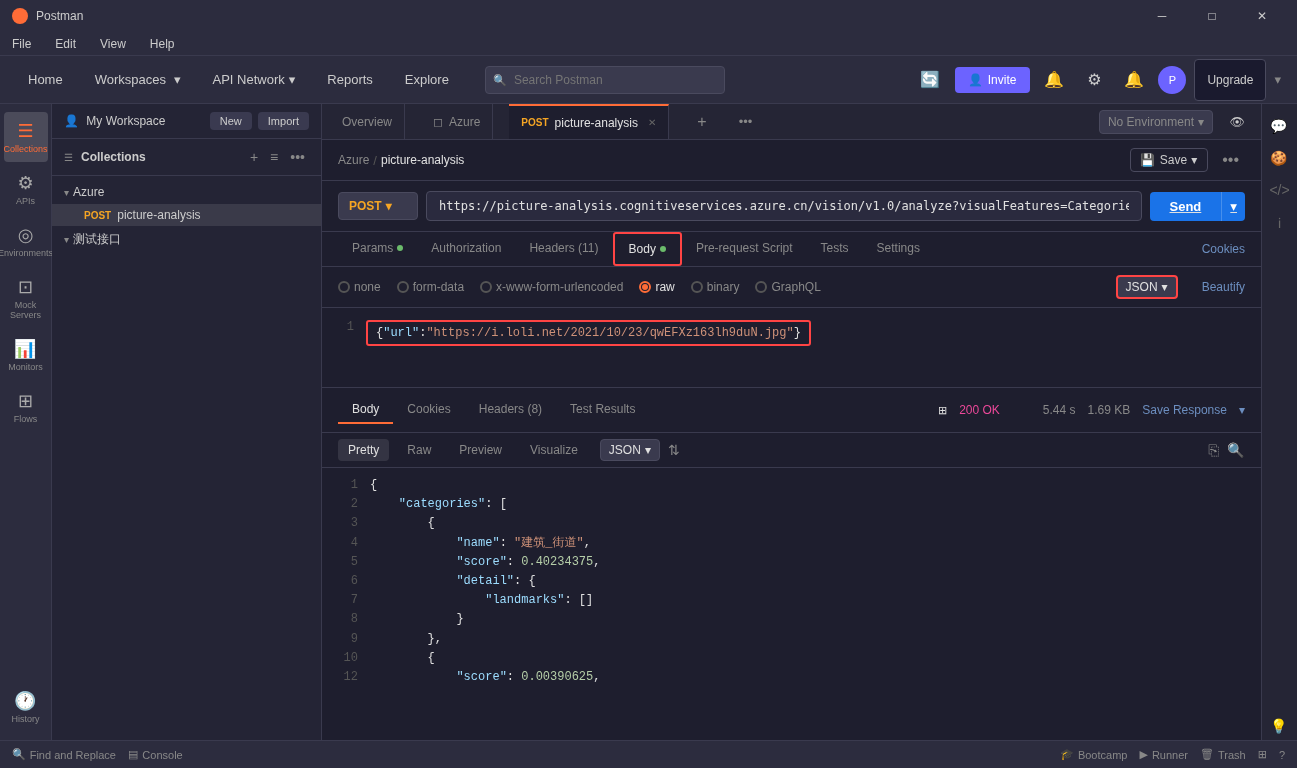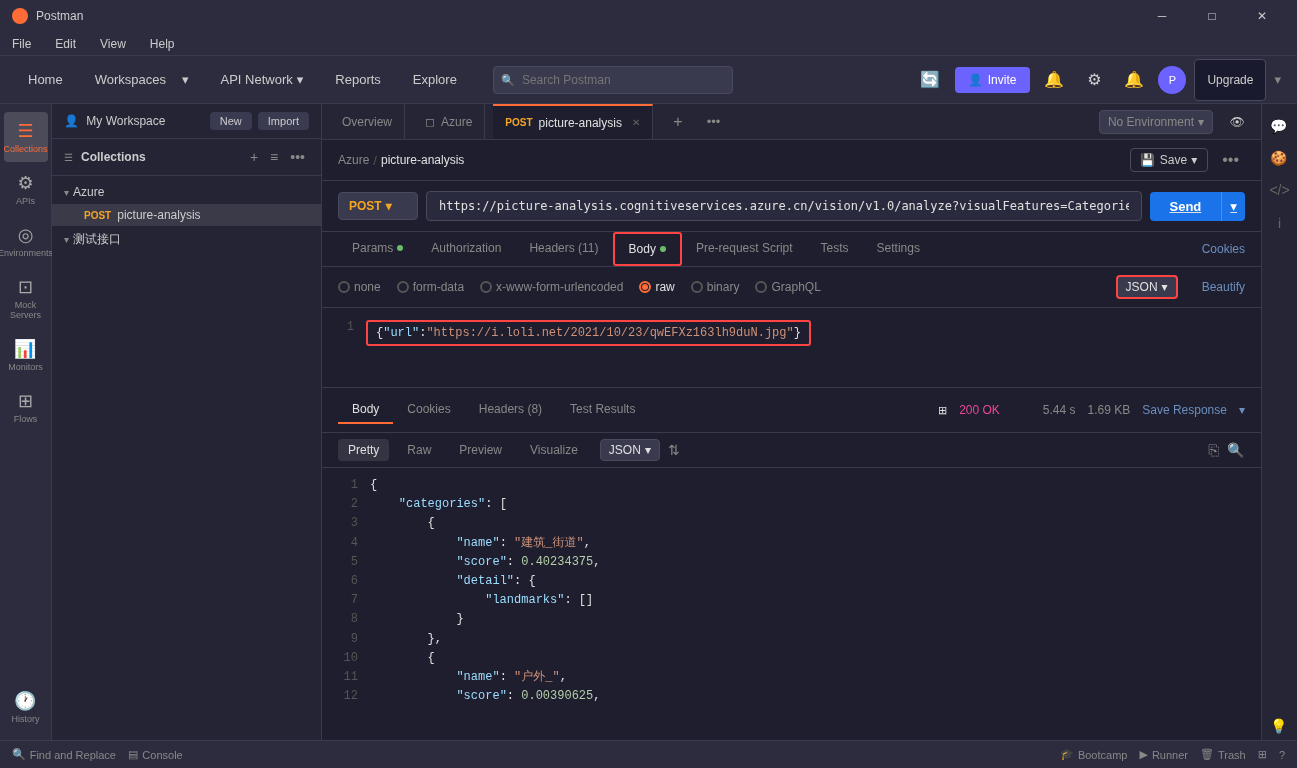--- a/index.html
+++ b/index.html
@@ -13,21 +13,21 @@
     .title-bar-controls { display: flex; gap: 4px; }
     .title-bar-btn { width: 46px; height: 32px; display: flex; align-items: center; justify-content: center; background: transparent; border: none; color: #ccc; cursor: pointer; font-size: 12px; }
     
     
     .menu-bar { background: #2c2c3e; height: 24px; display: flex; align-items: center; padding: 0 8px; gap: 16px; border-bottom: 1px solid #3a3a4e; }
     .menu-item { font-size: 12px; color: #ccc; cursor: pointer; padding: 2px 4px; }
     
     
     .nav-bar { background: #2c2c3e; height: 48px; display: flex; align-items: center; padding: 0 16px; gap: 8px; border-bottom: 1px solid #3a3a4e; }
     .nav-home { font-size: 13px; color: #ccc; cursor: pointer; padding: 6px 12px; border-radius: 4px; }
-    .nav-workspaces { display: flex; align-items: center; gap: 16px; font-size: 13px; color: #ccc; cursor: pointer; padding: 6px 12px; border-radius: 4px; }
+    .nav-workspaces { display: flex; align-items: center; gap: 8px; font-size: 13px; color: #ccc; cursor: pointer; padding: 6px 12px; border-radius: 4px; }
     .nav-api { display: flex; align-items: center; gap: 4px; font-size: 13px; color: #ccc; cursor: pointer; padding: 6px 12px; border-radius: 4px; }
     .nav-reports { font-size: 13px; color: #ccc; cursor: pointer; padding: 6px 12px; border-radius: 4px; }
     .nav-explore { font-size: 13px; color: #ccc; cursor: pointer; padding: 6px 12px; border-radius: 4px; }
     .nav-search { flex: 1; max-width: 240px; margin: 0 16px; }
     .nav-search input { width: 100%; background: #3a3a4e; border: 1px solid #4a4a5e; border-radius: 4px; padding: 6px 12px 6px 28px; color: #ccc; font-size: 12px; outline: none; }
     .nav-search-wrap { position: relative; }
     .nav-search-icon { position: absolute; left: 8px; top: 50%; transform: translateY(-50%); color: #888; font-size: 11px; }
     .nav-right { display: flex; align-items: center; gap: 8px; margin-left: auto; }
     .nav-invite-btn { background: #6c63ff; color: #fff; border: none; border-radius: 4px; padding: 6px 14px; font-size: 12px; cursor: pointer; display: flex; align-items: center; gap: 4px; }
     .nav-icon-btn { width: 32px; height: 32px; display: flex; align-items: center; justify-content: center; background: transparent; border: none; color: #ccc; cursor: pointer; border-radius: 4px; font-size: 16px; }
@@ -66,21 +66,21 @@
     
     .workspace-header { padding: 8px 12px; display: flex; align-items: center; justify-content: space-between; border-bottom: 1px solid #3a3a4e; gap: 28px; }
     .workspace-name { font-size: 12px; color: #ccc; font-weight: 500; }
     .workspace-btns { display: flex; gap: 6px; }
     .workspace-btn { background: #3a3a50; border: none; color: #ccc; border-radius: 4px; padding: 3px 10px; font-size: 11px; cursor: pointer; }
     
     
     .content { flex: 1; display: flex; flex-direction: column; background: #1e1e2e; overflow: hidden; }
     
     
-    .tab-bar { display: flex; align-items: center; background: #252535; border-bottom: 1px solid #3a3a4e; height: 36px; padding: 0 8px; gap: 8px; overflow: hidden; }
+    .tab-bar { display: flex; align-items: center; background: #252535; border-bottom: 1px solid #3a3a4e; height: 36px; padding: 0 8px; gap: 16px; overflow: hidden; }
     .tab-item { display: flex; align-items: center; gap: 6px; padding: 0 12px; height: 36px; cursor: pointer; border-right: 1px solid #3a3a4e; font-size: 12px; color: #888; background: transparent; white-space: nowrap; }
     .tab-item.active { background: #1e1e2e; color: #e0e0e0; border-top: 2px solid #ff6c37; }
     .tab-item .tab-method { font-size: 10px; font-weight: 700; color: #f5a524; }
     .tab-close { font-size: 10px; color: #666; margin-left: 4px; }
     .tab-plus { margin-left: 4px; padding: 0 8px; color: #888; font-size: 16px; cursor: pointer; }
     .tab-more { padding: 0 8px; color: #888; cursor: pointer; }
     .env-selector { margin-left: auto; display: flex; align-items: center; gap: 8px; }
     .env-dropdown { background: #3a3a4e; border: 1px solid #4a4a5e; border-radius: 4px; color: #888; font-size: 12px; padding: 4px 8px; cursor: pointer; display: flex; align-items: center; gap: 4px; margin-left: 46px; }
     
     
@@ -481,24 +481,20 @@
         </div>
         <div class="resp-line">
           <span class="resp-line-num">9</span>
           <span class="resp-line-content">&nbsp;&nbsp;&nbsp;&nbsp;&nbsp;&nbsp;&nbsp;&nbsp;<span style="color:#e0e0e0;">},</span></span>
         </div>
         <div class="resp-line">
           <span class="resp-line-num">10</span>
           <span class="resp-line-content">&nbsp;&nbsp;&nbsp;&nbsp;&nbsp;&nbsp;&nbsp;&nbsp;<span style="color:#e0e0e0;">{</span></span>
         </div>
         <div class="resp-line">
-          <span class="resp-line-num">11</span>
-          <span class="resp-line-content">&nbsp;&nbsp;&nbsp;&nbsp;&nbsp;&nbsp;&nbsp;&nbsp;&nbsp;&nbsp;&nbsp;&nbsp;<span class="json-key">"name"</span><span style="color:#e0e0e0;">: </span><span class="json-string">"户外_"</span><span style="color:#e0e0e0;">,</span></span>
-        </div>
-        <div class="resp-line">
           <span class="resp-line-num">12</span>
           <span class="resp-line-content">&nbsp;&nbsp;&nbsp;&nbsp;&nbsp;&nbsp;&nbsp;&nbsp;&nbsp;&nbsp;&nbsp;&nbsp;<span class="json-key">"score"</span><span style="color:#e0e0e0;">: </span><span class="json-number">0.00390625</span><span style="color:#e0e0e0;">,</span></span>
         </div>
       </div>
     </div>
   </div>
 
   <div class="right-panel">
     <button class="right-panel-btn" title="Comments">💬</button>
     <button class="right-panel-btn" title="Cookies">🍪</button>

